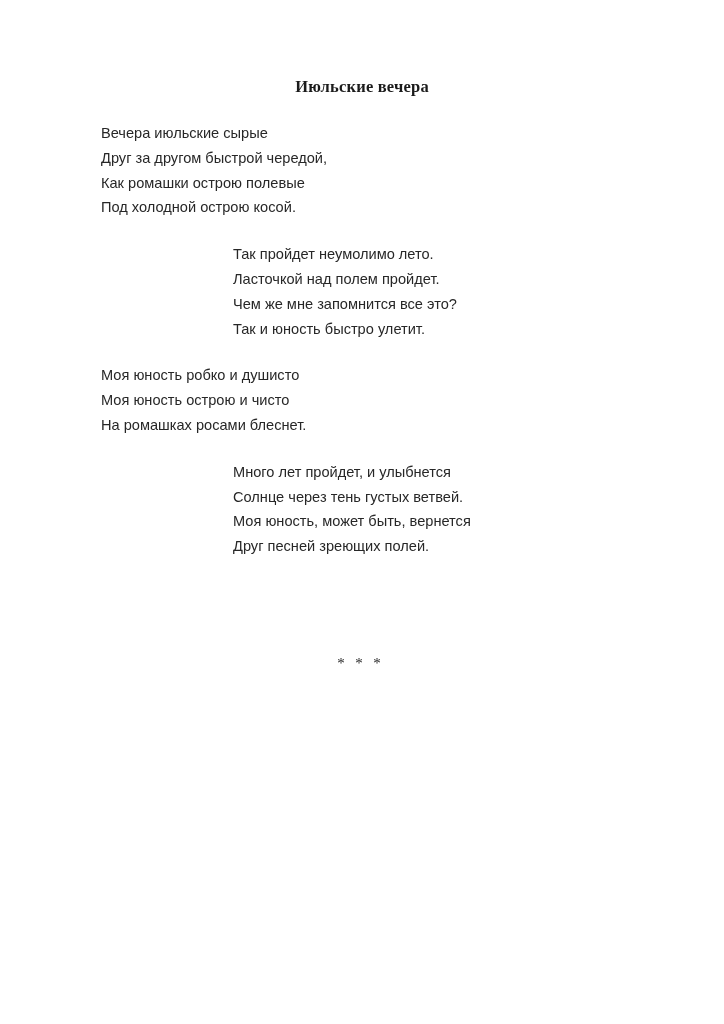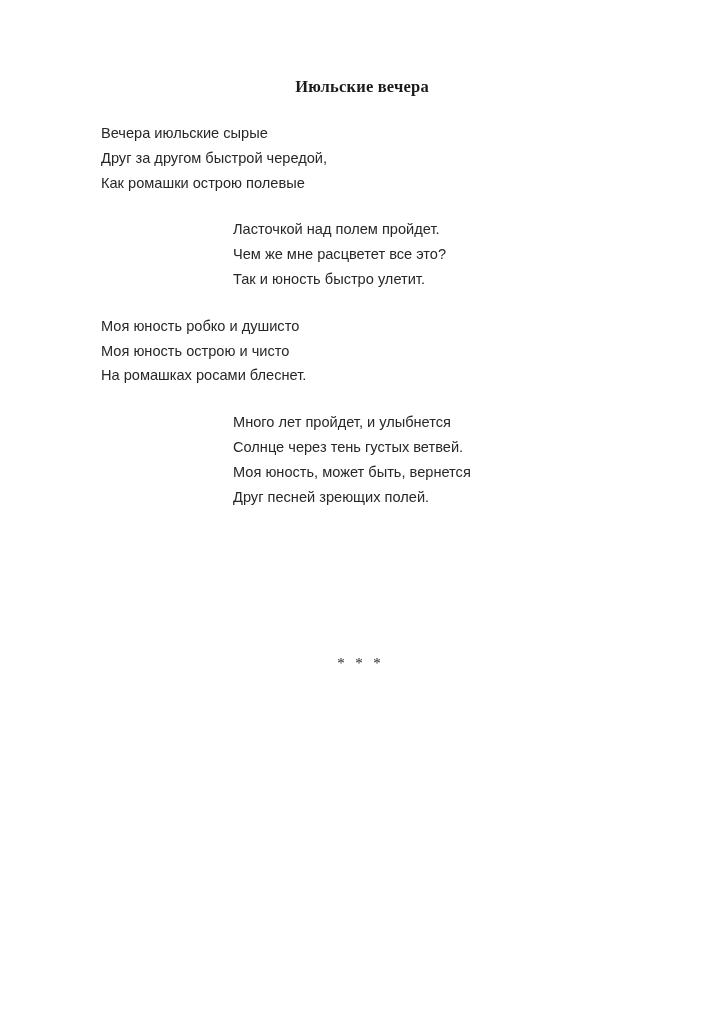--- a/index.html
+++ b/index.html
@@ -94,25 +94,27 @@
 <div class="page">
 
   <h1 class="poem-title">Июльские вечера</h1>
 
   <div class="poem-body">
 
     <div class="stanza flush">
       <div class="line">Вечера июльские сырые</div>
       <div class="line">Друг за другом быстрой чередой,</div>
       <div class="line">Как ромашки острою полевые</div>
+      <div class="line">Под холодной острою косой.</div>
     </div>
 
     <div class="stanza indent">
+      <div class="line">Так пройдет неумолимо лето.</div>
       <div class="line">Ласточкой над полем пройдет.</div>
-      <div class="line">Чем же мне расцветет все это?</div>
+      <div class="line">Чем же мне запомнится все это?</div>
       <div class="line">Так и юность быстро улетит.</div>
     </div>
 
     <div class="stanza flush">
       <div class="line">Моя юность робко и душисто</div>
       <div class="line">Моя юность острою и чисто</div>
       <div class="line">На ромашках росами блеснет.</div>
     </div>
 
     <div class="stanza indent">

